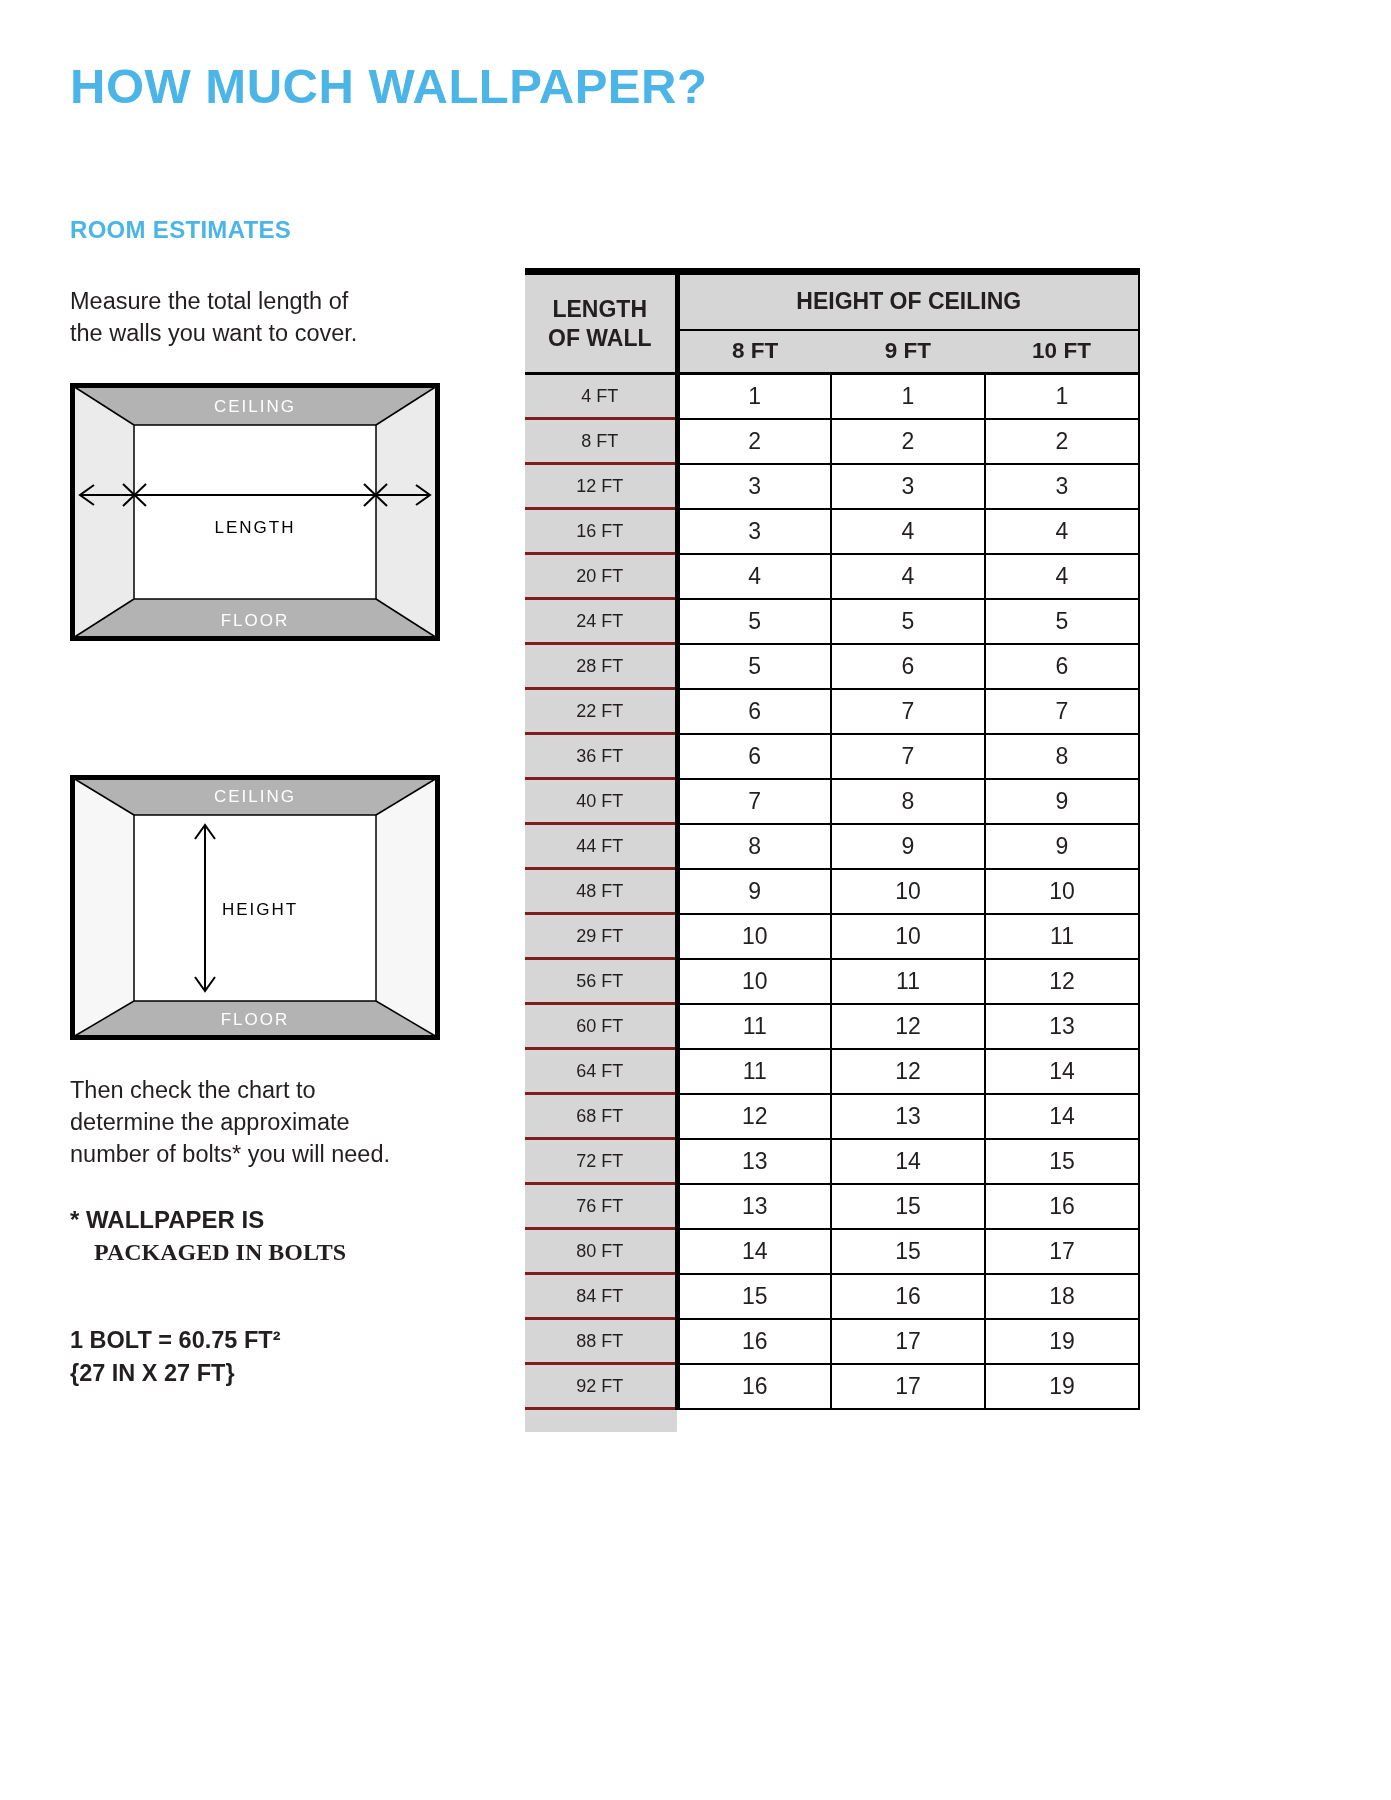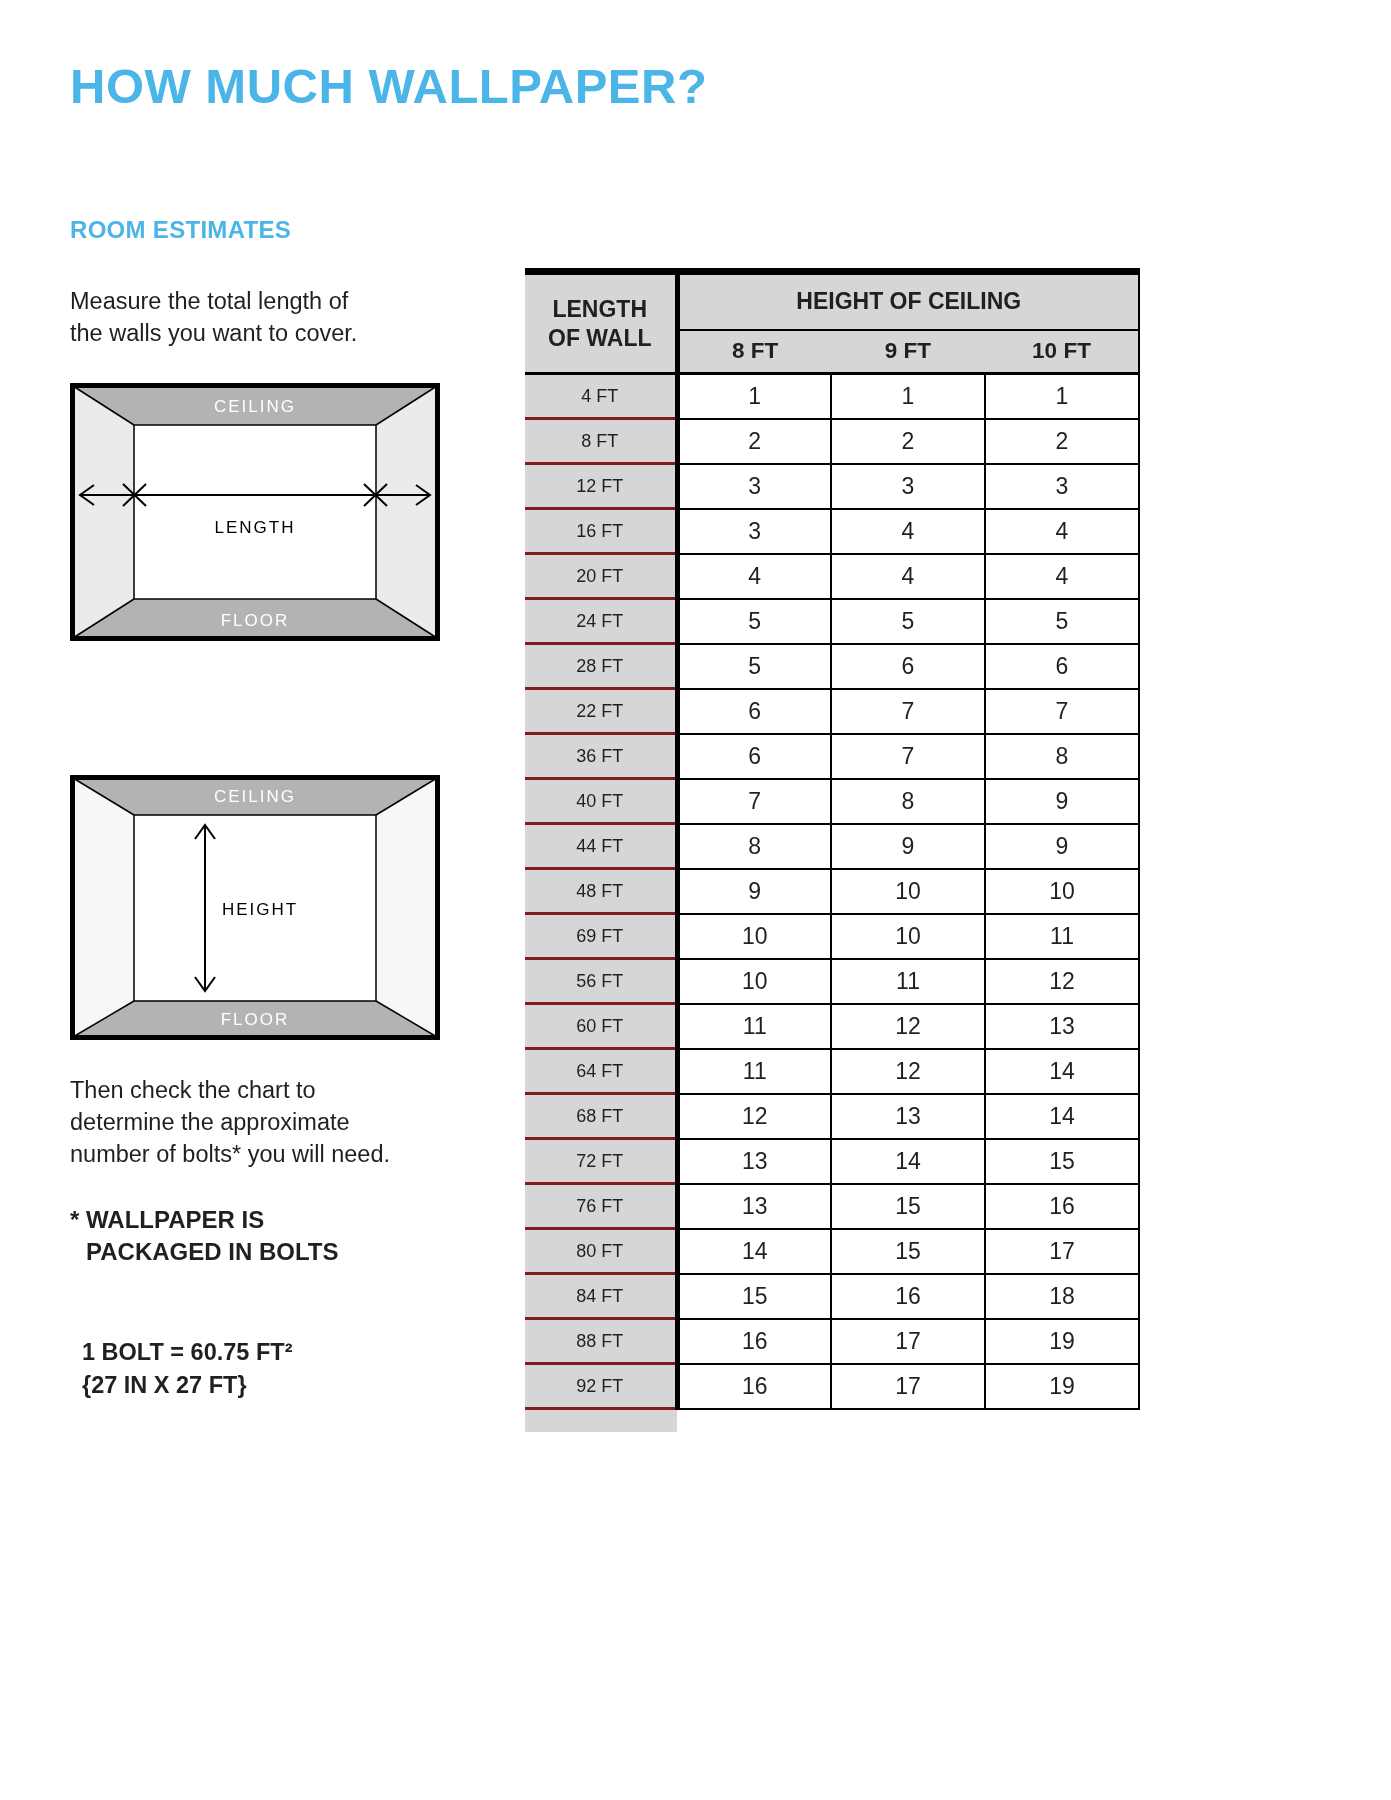--- a/index.html
+++ b/index.html
@@ -22,23 +22,23 @@
   .step{position:absolute;left:70px;margin:0;font-size:23.5px;line-height:32px;white-space:pre-line;}
   .step1{top:285px;}
   .step2{top:681px;}
   .step3{top:1074px;}
 
   .diagram{position:absolute;left:70px;display:block;}
   .diagram1{top:383px;}
   .diagram2{top:775px;}
 
   .footnote{position:absolute;left:70px;top:1204px;margin:0;font-size:24px;font-weight:bold;line-height:32px;}
-  .footnote .indent{display:inline-block;margin-left:16px;}
-
-  .bolt-info{position:absolute;left:70px;top:1324px;margin:12px;font-size:23.5px;font-weight:bold;line-height:33px;}
+  .footnote .indent{display:inline-block;margin-left:24px;font-family:Liberation Serif, serif;}
+
+  .bolt-info{position:absolute;left:70px;top:1324px;margin:0;font-size:23.5px;font-weight:bold;line-height:33px;}
 
   .table-wrap{position:absolute;left:525px;top:268px;width:615px;}
   table.bolts-table{border-collapse:collapse;width:615px;table-layout:fixed;border-top:7px solid #000;}
   col.c-len{width:152px;}
   col.c-num{width:154px;}
 
   th,td{padding:0;text-align:center;vertical-align:middle;}
 
   th.len-head{background:var(--gray);font-size:23px;font-weight:bold;line-height:29px;white-space:pre-line;border-bottom:3px solid #000;}
   th.group-head{background:var(--gray);font-size:23px;font-weight:bold;height:58px;border-left:5px solid #000;border-right:2px solid #000;border-bottom:2px solid #000;}
@@ -211,21 +211,21 @@
             <td class="num-cell">9</td>
             <td class="num-cell">9</td>
           </tr>
           <tr>
             <td class="len-cell">48 FT</td>
             <td class="num-cell">9</td>
             <td class="num-cell">10</td>
             <td class="num-cell">10</td>
           </tr>
           <tr>
-            <td class="len-cell">69 FT</td>
+            <td class="len-cell">29 FT</td>
             <td class="num-cell">10</td>
             <td class="num-cell">10</td>
             <td class="num-cell">11</td>
           </tr>
           <tr>
             <td class="len-cell">56 FT</td>
             <td class="num-cell">10</td>
             <td class="num-cell">11</td>
             <td class="num-cell">12</td>
           </tr>

